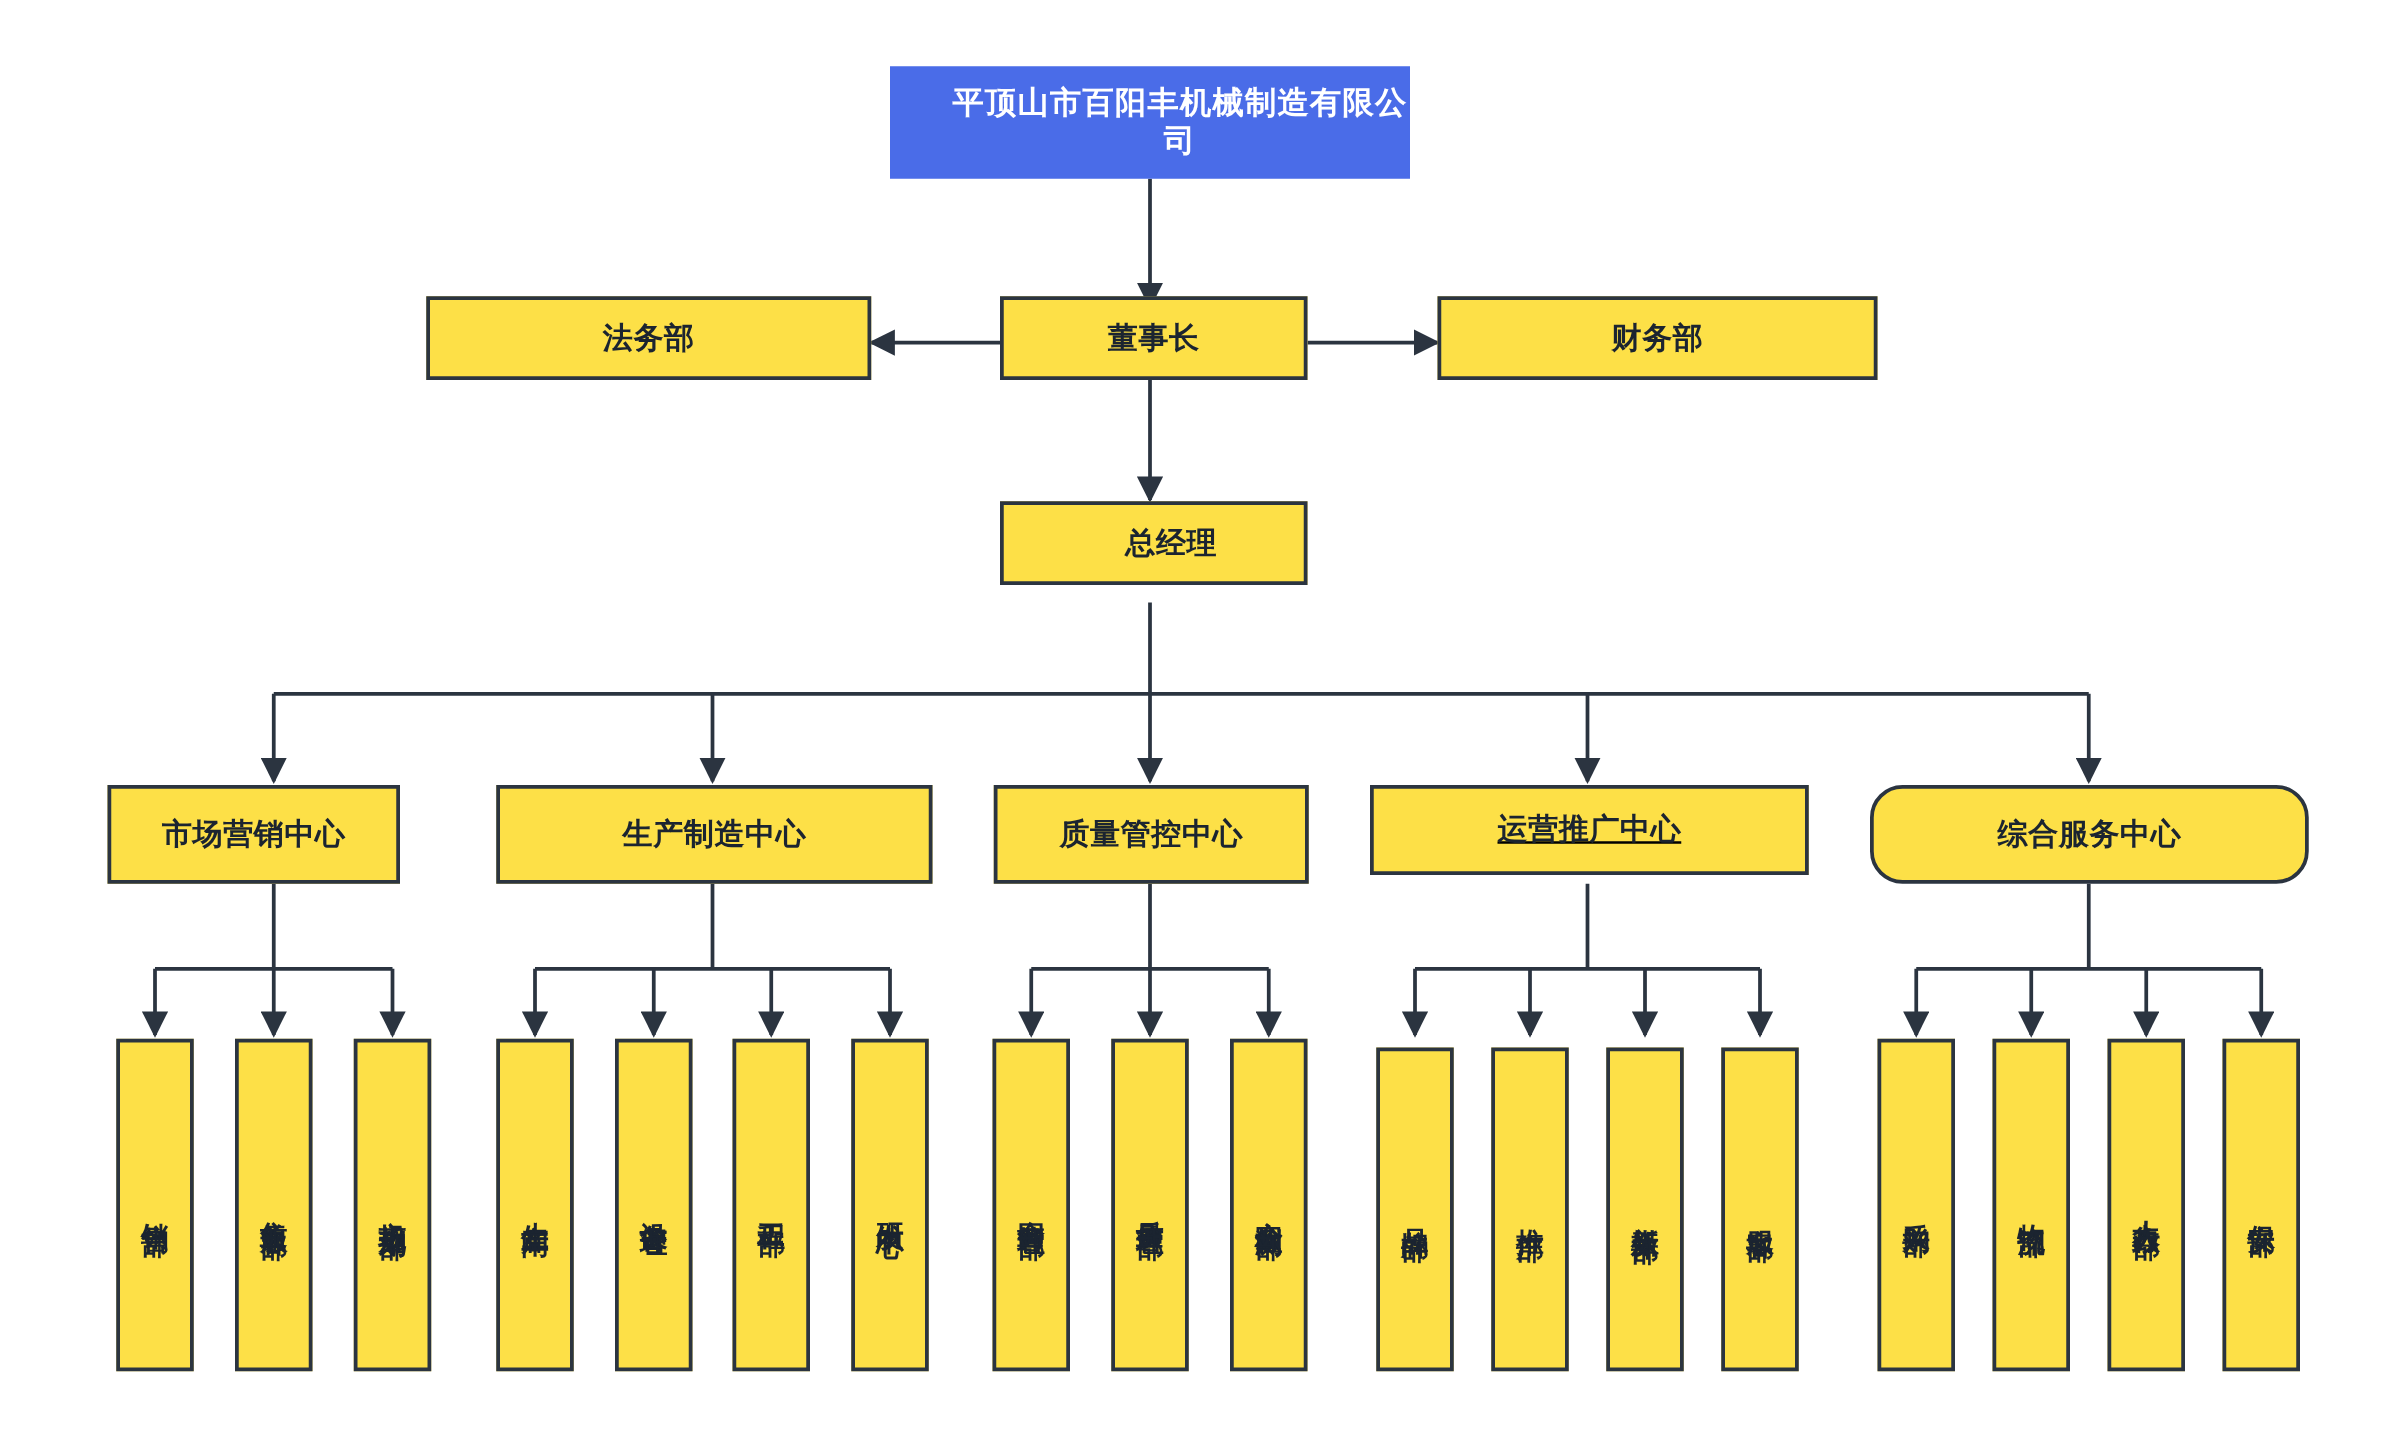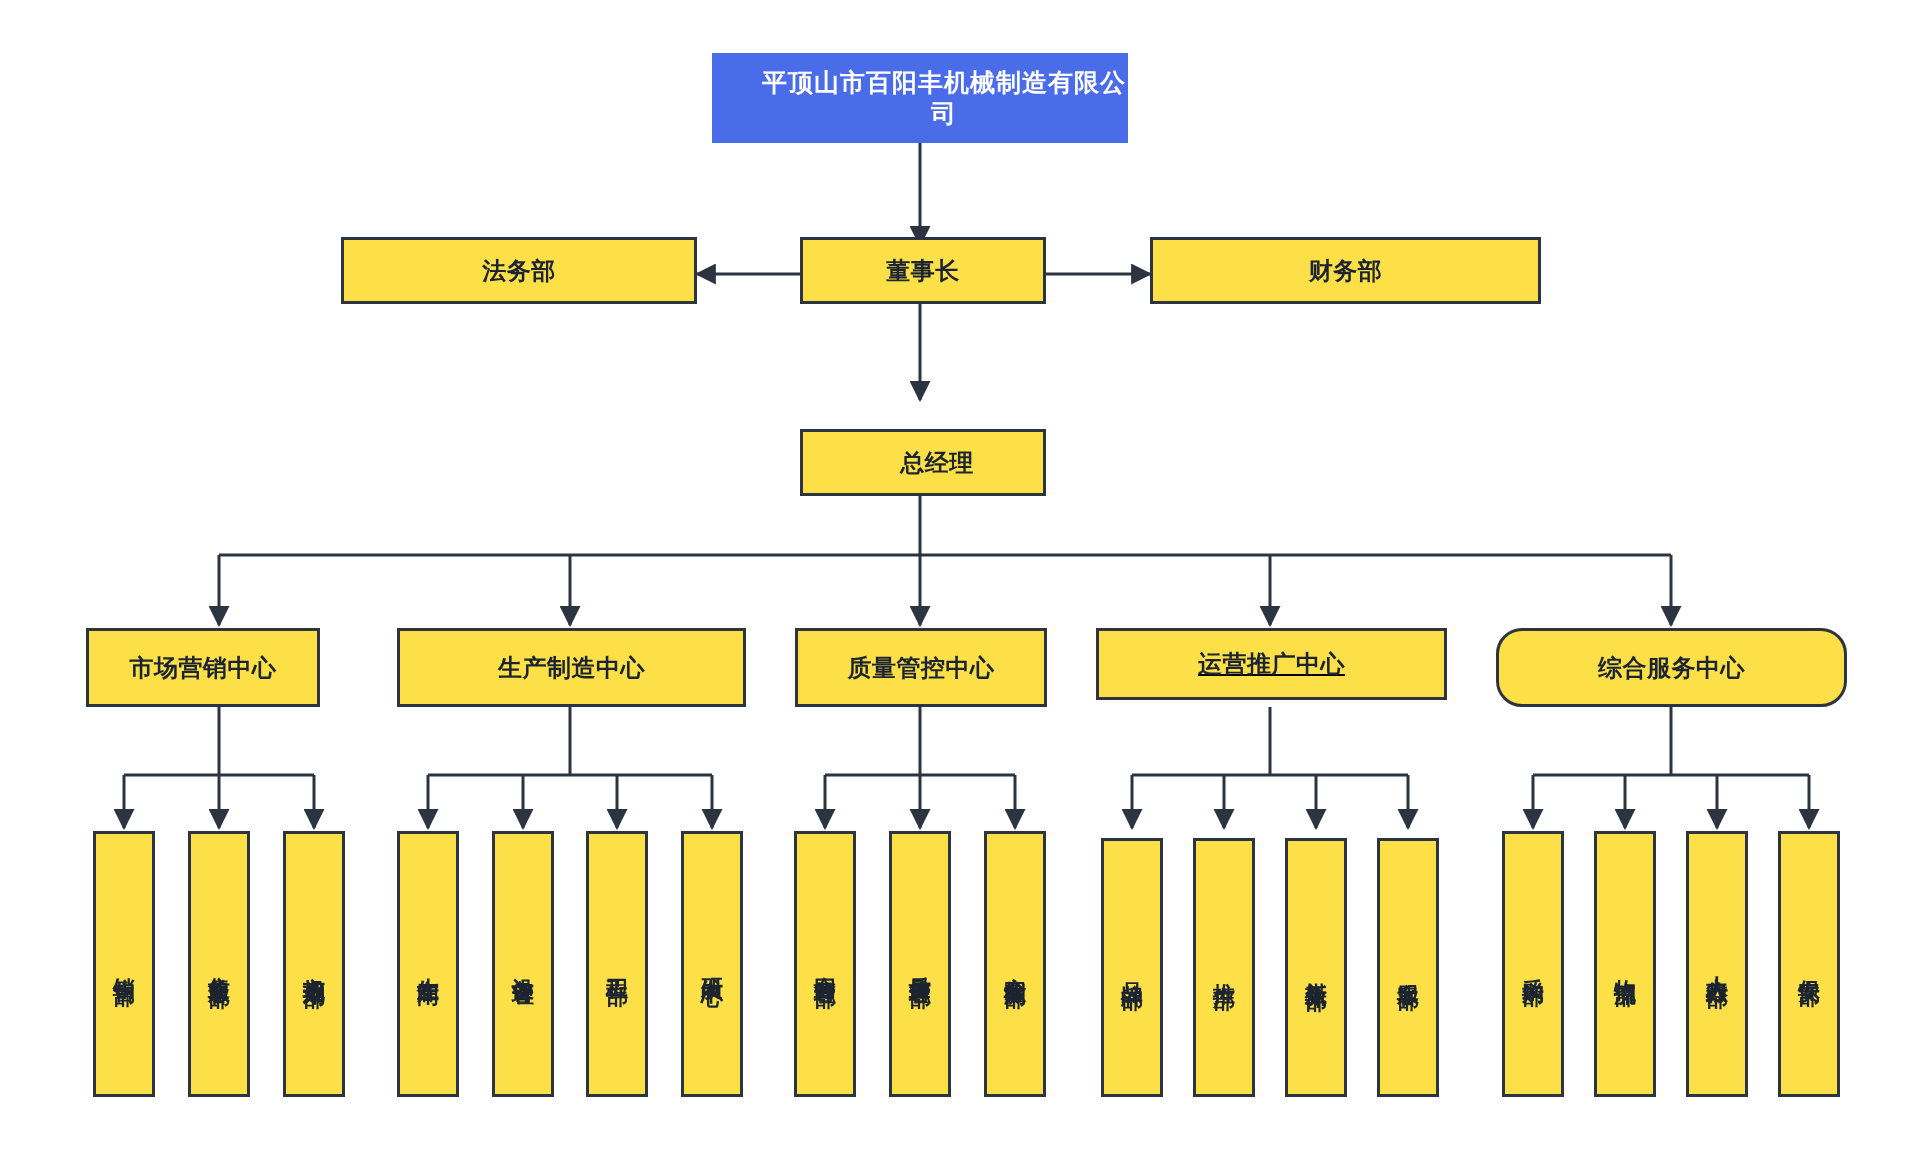--- a/index.html
+++ b/index.html
@@ -141,25 +141,25 @@
   </div>
 
   <div class="node level2" style="left:341px; top:237px; width:356px; height:67px;">
     <span class="node-label">法务部</span>
   </div>
 
   <div class="node level2" style="left:800px; top:237px; width:246px; height:67px;">
     <span class="node-label">董事长</span>
   </div>
 
-  <div class="node level2" style="left:1150px; top:237px; width:391px; height:67px;">
+  <div class="node level2" style="left:1150px; top:237px; width:352px; height:67px;">
     <span class="node-label">财务部</span>
   </div>
 
-  <div class="node level3" style="left:800px; top:429px; width:246px; height:67px;padding-left:28px;">
+  <div class="node level3" style="left:800px; top:401px; width:246px; height:67px;padding-left:28px;">
     <span class="node-label">总经理</span>
   </div>
 
   <div class="node center" style="left:86px; top:628px; width:234px; height:79px;">
     <span class="node-label">市场营销中心</span>
   </div>
 
   <div class="node center" style="left:397px; top:628px; width:349px; height:79px;">
     <span class="node-label">生产制造中心</span>
   </div>

